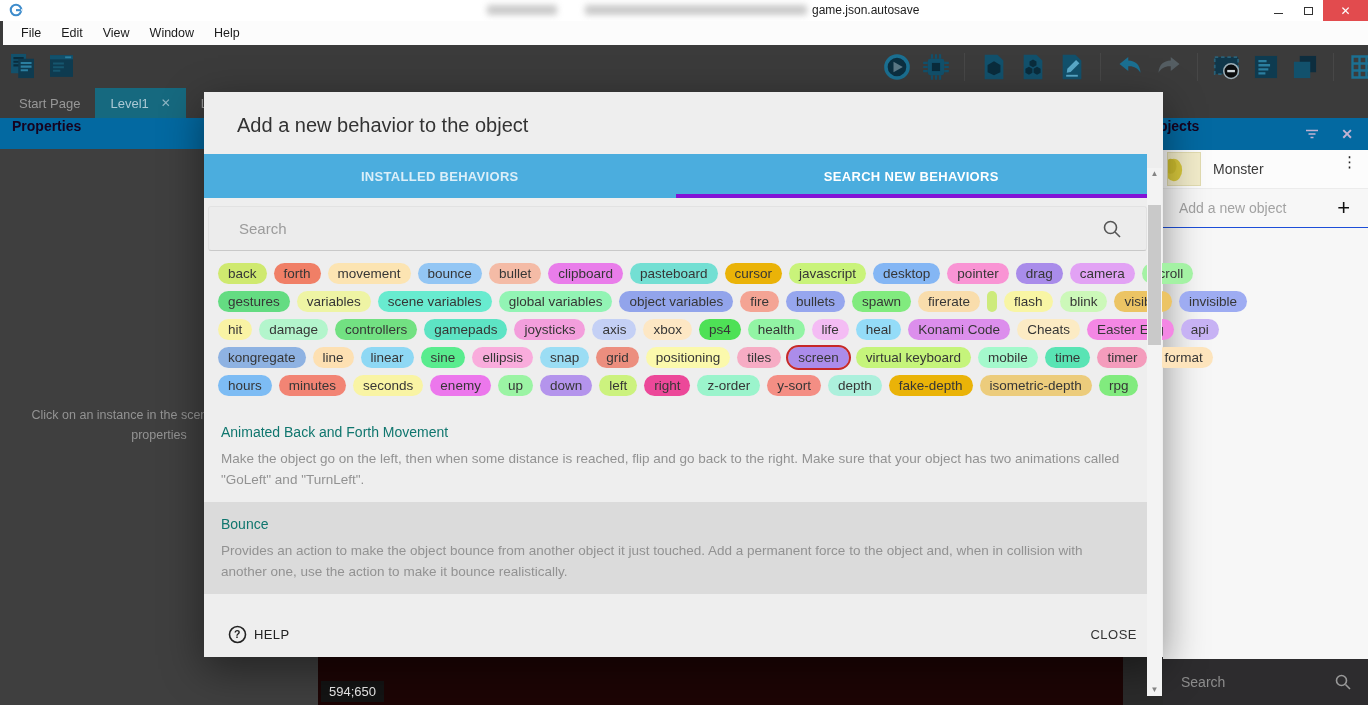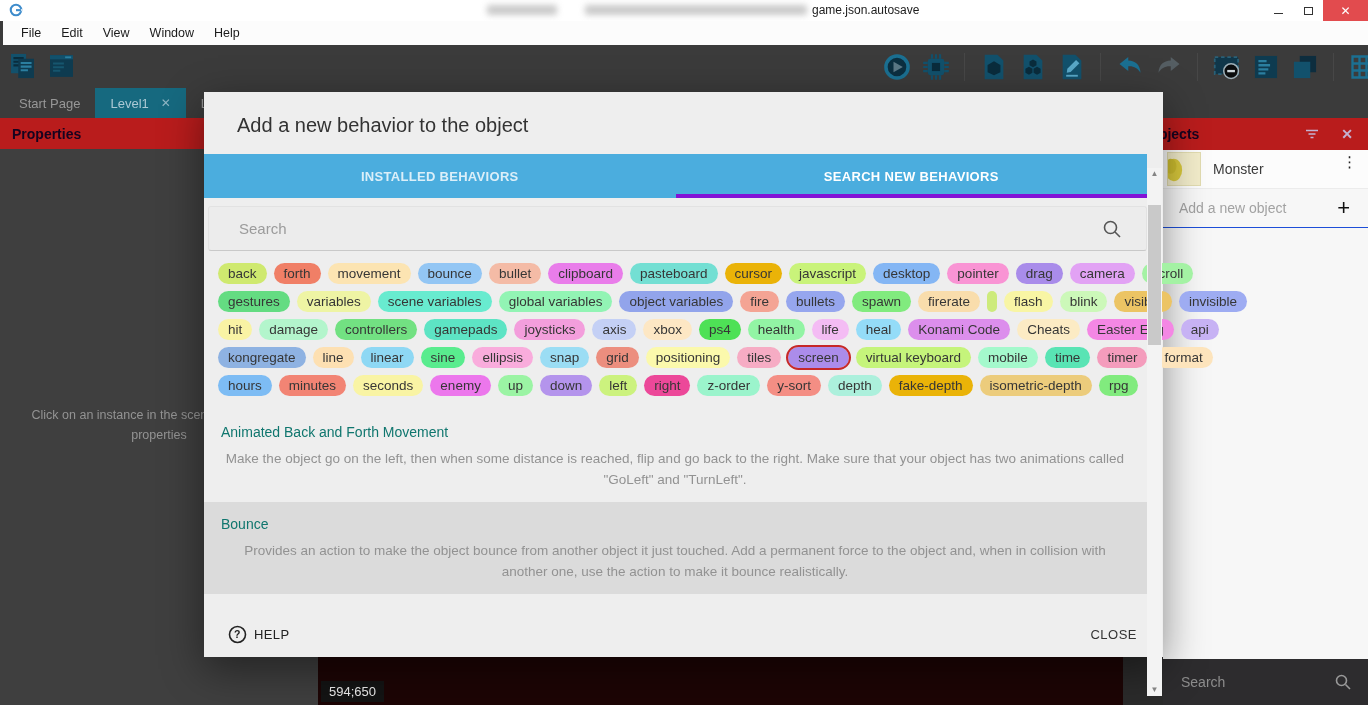--- a/index.html
+++ b/index.html
@@ -33,21 +33,21 @@
   .tsep{width:1px;height:28px;background:#2d2d2d;border-right:1px solid #474747;margin:0 4px;}
 
   
   .tabbar{position:absolute;left:0;top:88px;width:1368px;height:30px;background:#3b3b3b;display:flex;align-items:stretch;padding-left:4px;}
   .etab{display:flex;align-items:center;padding:0 15px;font-size:13px;color:#979797;white-space:nowrap;}
   .etab.active{background:#16697f;color:#abc9d5;}
   .etab .tab-close{margin-left:12px;font-size:12px;color:#8fb6c4;}
 
   
   .props{position:absolute;left:0;top:118px;width:318px;height:587px;background:#3f3f3f;}
-  .panel-header{height:31px;background:#b91c1c;display:flex;align-items:center;padding:0 12px;font-size:14px;font-weight:700;color:#16031f;}
+  .panel-header{height:31px;background:#0369a1;display:flex;padding:0 12px;font-size:14px;font-weight:700;color:#16031f;}
   .props-hint{margin-top:256px;text-align:center;font-size:12.5px;color:#939393;line-height:20px;padding:0 6px;}
 
   
   .canvas{position:absolute;left:318px;top:118px;width:845px;height:587px;background:#2b2b2b;}
   .scene{position:absolute;left:0;top:0;width:805px;height:587px;background:#1d0505;}
   .coords-badge{position:absolute;left:3px;bottom:3px;background:#141414;color:#ededed;font-size:13px;padding:3px 8px;}
 
   
   .objects{position:absolute;left:1163px;top:118px;width:205px;height:587px;background:#f7f7f7;}
   .objects .panel-header{position:relative;height:32px;}
@@ -81,21 +81,21 @@
   .dlg-search svg{position:absolute;right:24px;top:12px;}
   .chips{margin:12px 16px 0 14px;}
   .chip-row{display:flex;margin-bottom:7px;}
   .chip{height:21px;padding:0 10px;margin-right:7px;border-radius:11px;font-size:13.5px;color:#363636;display:flex;align-items:center;white-space:nowrap;}
   .chip.empty{padding:0 5px;min-width:4px;}
   .chip.selected{outline:2px solid #c62828;border-radius:11px;}
   .bhv-list{margin:14px 16px 0 0;height:196px;overflow:hidden;width:943px;}
   .bhv{padding:10px 18px 12px 17px;}
   .bhv.alt{background:#dbdbdb;}
   .bhv-name{font-size:14px;color:#0f766e;margin:4px 0 9px;}
-  .bhv-desc{font-size:13.5px;color:#929292;line-height:20.5px;max-width:908px;text-align:center;}
+  .bhv-desc{font-size:13.5px;color:#929292;line-height:20.5px;max-width:908px;}
   .dlg-footer{position:absolute;left:0;bottom:0;width:959px;height:46px;display:flex;align-items:center;justify-content:space-between;padding:0 26px 0 24px;}
   .help-btn{display:flex;align-items:center;gap:7px;font-size:13px;color:#222;letter-spacing:.4px;}
   .close-btn{font-size:13px;color:#333;letter-spacing:.5px;}
   .dlg-scrollbar{position:absolute;left:943px;top:76px;width:15px;height:528px;background:#f3f3f3;}
   .sb-arrow{position:absolute;left:0;width:15px;height:12px;color:#848484;font-size:8px;text-align:center;line-height:12px;}
   .sb-up{top:0;}
   .sb-down{bottom:0;}
   .sb-thumb{position:absolute;left:1px;top:37px;width:13px;height:140px;background:#c9c9c9;}
 </style>
 </head>

